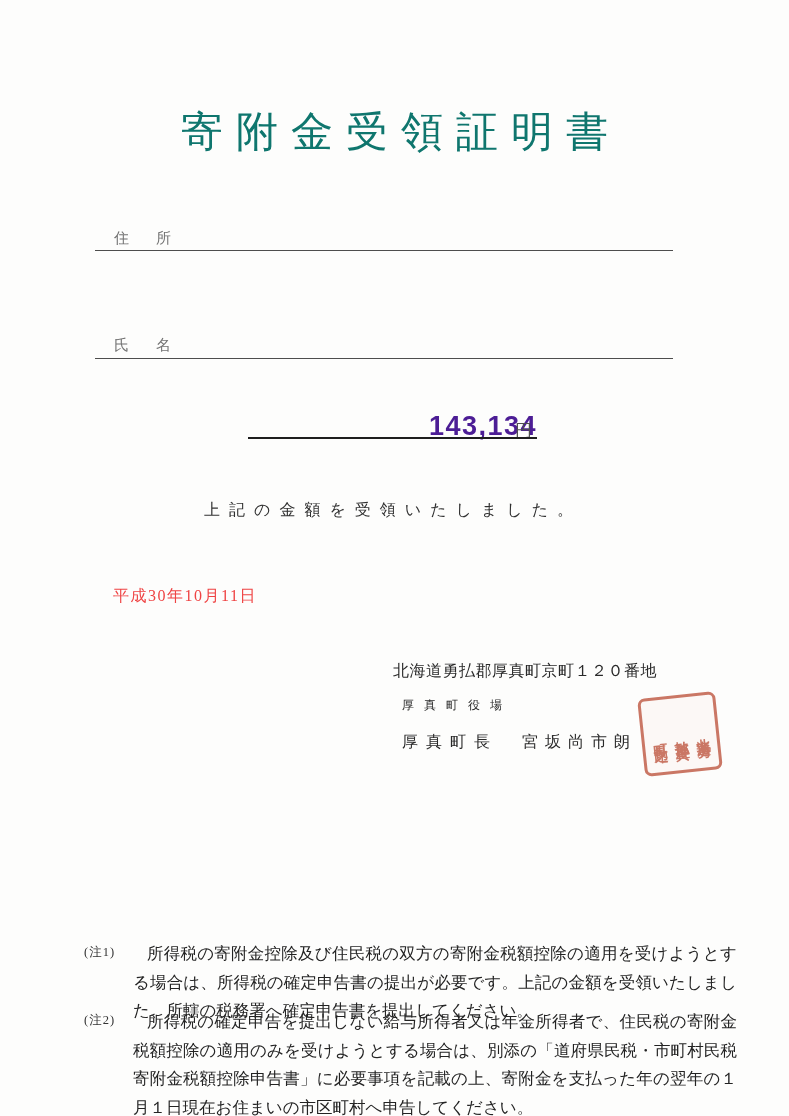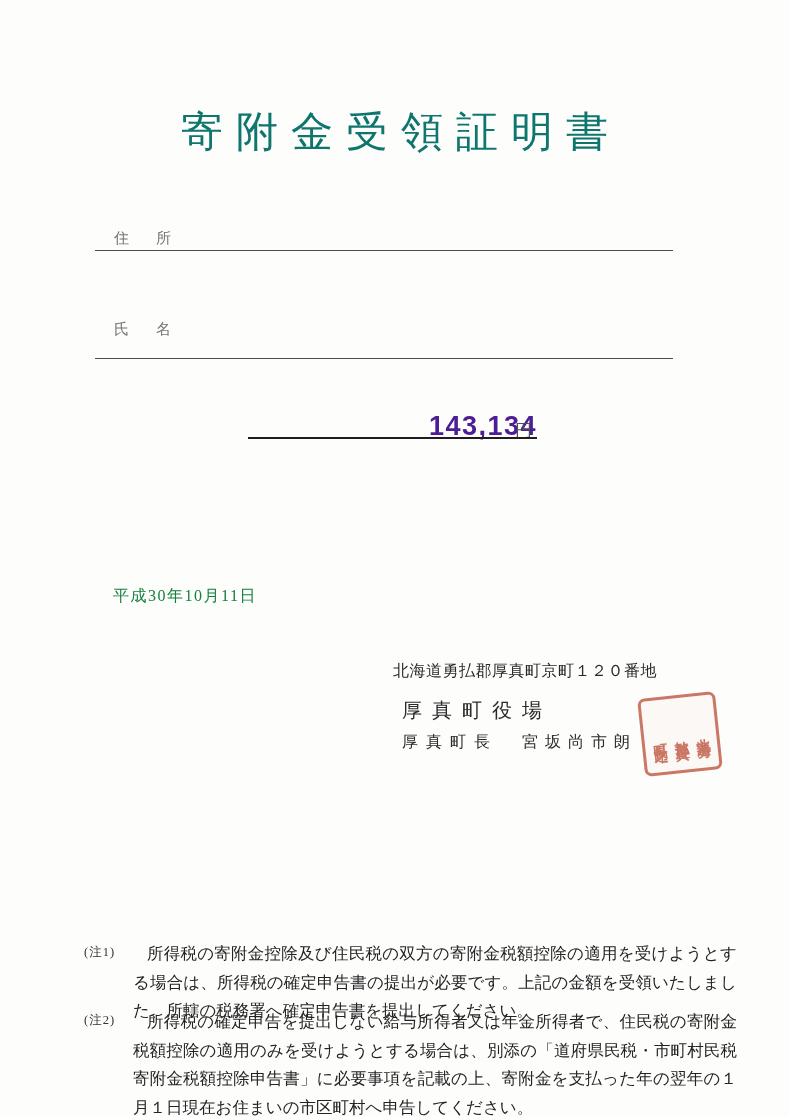--- a/index.html
+++ b/index.html
@@ -31,21 +31,21 @@
 
   
   .field-label {
     position: absolute;
     font-size: 15px;
     letter-spacing: 6px;
     color: #737373;
     white-space: nowrap;
   }
   .lbl-address { left: 114px; top: 229px; }
-  .lbl-name    { left: 114px; top: 320px; }
+  .lbl-name    { left: 114px; top: 336px; }
 
   
   .gothic-value {
     position: absolute;
     font-family: "Liberation Sans", "DejaVu Sans", sans-serif;
     font-weight: bold;
     font-size: 17px;
     color: #1c1c1c;
     letter-spacing: 0.5px;
   }
@@ -89,37 +89,37 @@
     color: #303030;
     white-space: nowrap;
   }
 
   
   .issue-date {
     position: absolute;
     left: 113px; top: 586px;
     font-size: 16px;
     letter-spacing: 1.5px;
-    color: #15803d;
+    color: #ef4444;
     white-space: nowrap;
   }
 
   
   .issuer-address {
     position: absolute;
     left: 393px; top: 661px;
     font-size: 16px;
     letter-spacing: 0.5px;
     color: #2a2a2a;
     white-space: nowrap;
   }
   .issuer-office {
     position: absolute;
     left: 402px; top: 697px;
-    font-size: 20px;
+    font-size: 12px;
     letter-spacing: 10px;
     color: #2a2a2a;
     white-space: nowrap;
   }
   .issuer-line {
     position: absolute;
     left: 402px; top: 732px;
     font-size: 16px;
     color: #2a2a2a;
     white-space: nowrap;
@@ -200,20 +200,21 @@
   <span class="field-label lbl-address">住　所</span>
   <div class="rule rule-address"></div>
 
   <span class="field-label lbl-name">氏　名</span>
   <div class="rule rule-name"></div>
 
   <div class="amount-value">143,134</div>
   <span class="amount-unit">円</span>
   <div class="rule rule-amount"></div>
 
+  <div class="statement">上記の金額を受領いたしました。</div>
 
   <div class="issue-date">平成30年10月11日</div>
 
   <div class="issuer-address">北海道勇払郡厚真町京町１２０番地</div>
   <div class="issuer-office">厚真町役場</div>
   <div class="issuer-line">
     <span class="issuer-title">厚真町長</span><span class="issuer-name">宮坂尚市朗</span>
   </div>
 
   <div class="seal" style="--seal-color: #c05a44;">

